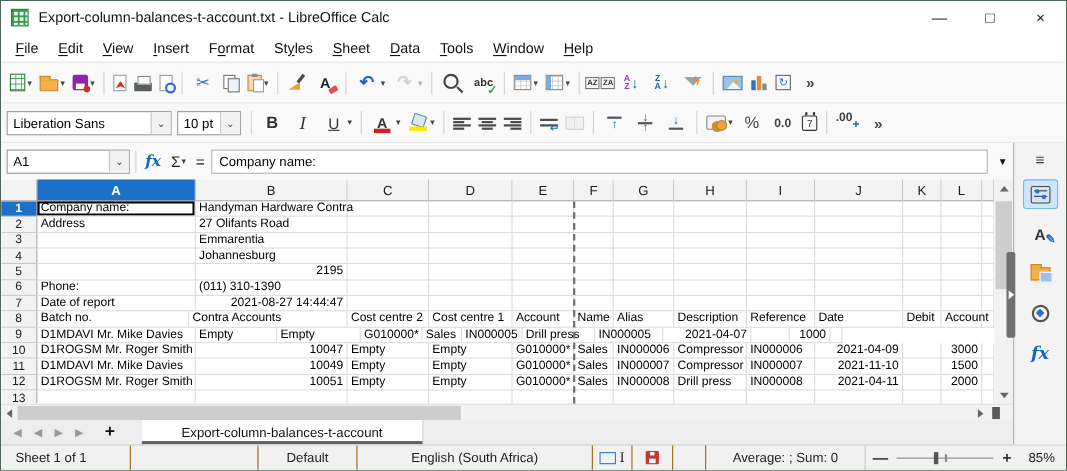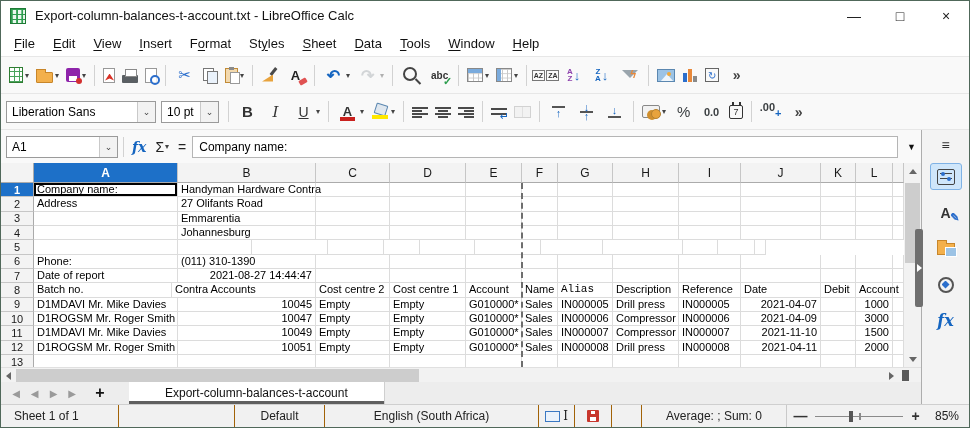--- a/index.html
+++ b/index.html
@@ -586,20 +586,21 @@
           <div class="gcell" style="width: 66px;"></div>
           <div class="gcell" style="width: 62px;"></div>
           <div class="gcell" style="width: 80px;"></div>
           <div class="gcell" style="width: 35px;"></div>
           <div class="gcell" style="width: 37px;"></div>
           <div class="gcell" style="width: 11px;"></div>
         </div>
         <div class="grow" style="height: 14.33px;">
           <div class="row-hdr">5</div>
           <div class="gcell" style="width: 144px;"></div>
+          <div class="gcell tr" style="width: 138px;">2195</div>
           <div class="gcell" style="width: 74px;"></div>
           <div class="gcell" style="width: 76px;"></div>
           <div class="gcell" style="width: 56px;"></div>
           <div class="gcell" style="width: 36px;"></div>
           <div class="gcell" style="width: 55px;"></div>
           <div class="gcell" style="width: 66px;"></div>
           <div class="gcell" style="width: 62px;"></div>
           <div class="gcell" style="width: 80px;"></div>
           <div class="gcell" style="width: 35px;"></div>
           <div class="gcell" style="width: 37px;"></div>
@@ -638,32 +639,31 @@
           <div class="gcell" style="width: 11px;"></div>
         </div>
         <div class="grow" style="height: 14.33px;">
           <div class="row-hdr">8</div>
           <div class="gcell" style="width: 138px;">Batch no.</div>
           <div class="gcell" style="width: 144px;">Contra Accounts</div>
           <div class="gcell" style="width: 74px;">Cost centre 2</div>
           <div class="gcell" style="width: 76px;">Cost centre 1</div>
           <div class="gcell" style="width: 56px;">Account</div>
           <div class="gcell" style="width: 36px;">Name</div>
-          <div class="gcell" style="width: 55px; font-family: Liberation Mono, monospace;">Alias</div>
+          <div class="gcell" style="width: 55px;">Alias</div>
           <div class="gcell" style="width: 66px;">Description</div>
           <div class="gcell" style="width: 62px;">Reference</div>
           <div class="gcell" style="width: 80px;">Date</div>
           <div class="gcell" style="width: 35px;">Debit</div>
           <div class="gcell" style="width: 37px;">Account</div>
           <div class="gcell" style="width: 11px;"></div>
         </div>
         <div class="grow" style="height: 14.33px;">
           <div class="row-hdr">9</div>
           <div class="gcell" style="width: 144px;">D1MDAVI Mr. Mike Davies</div>
-          <div class="gcell tr" style="width: 138px;">10045</div>
           <div class="gcell" style="width: 74px;">Empty</div>
           <div class="gcell" style="width: 76px;">Empty</div>
           <div class="gcell" style="width: 56px;">G010000*</div>
           <div class="gcell" style="width: 36px;">Sales</div>
           <div class="gcell" style="width: 55px;">IN000005</div>
           <div class="gcell" style="width: 66px;">Drill press</div>
           <div class="gcell" style="width: 62px;">IN000005</div>
           <div class="gcell tr" style="width: 80px;">2021-04-07</div>
           <div class="gcell" style="width: 35px;"></div>
           <div class="gcell tr" style="width: 37px;">1000</div>

